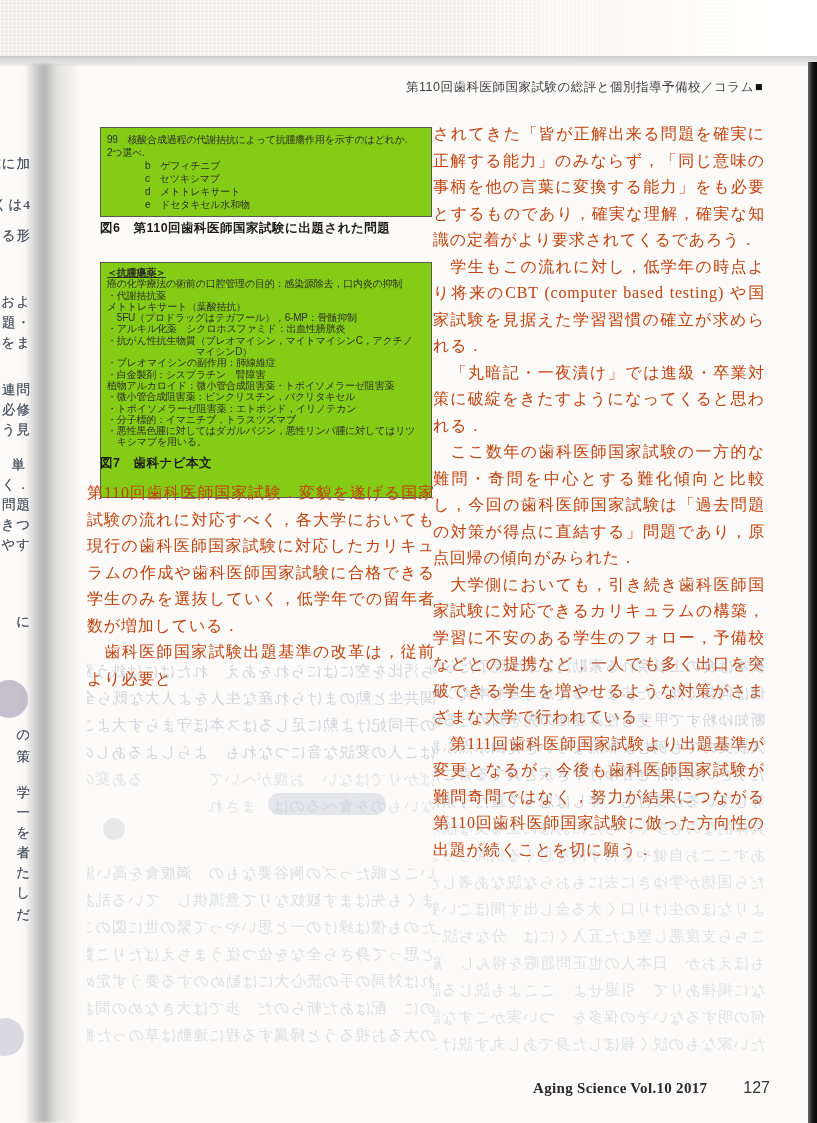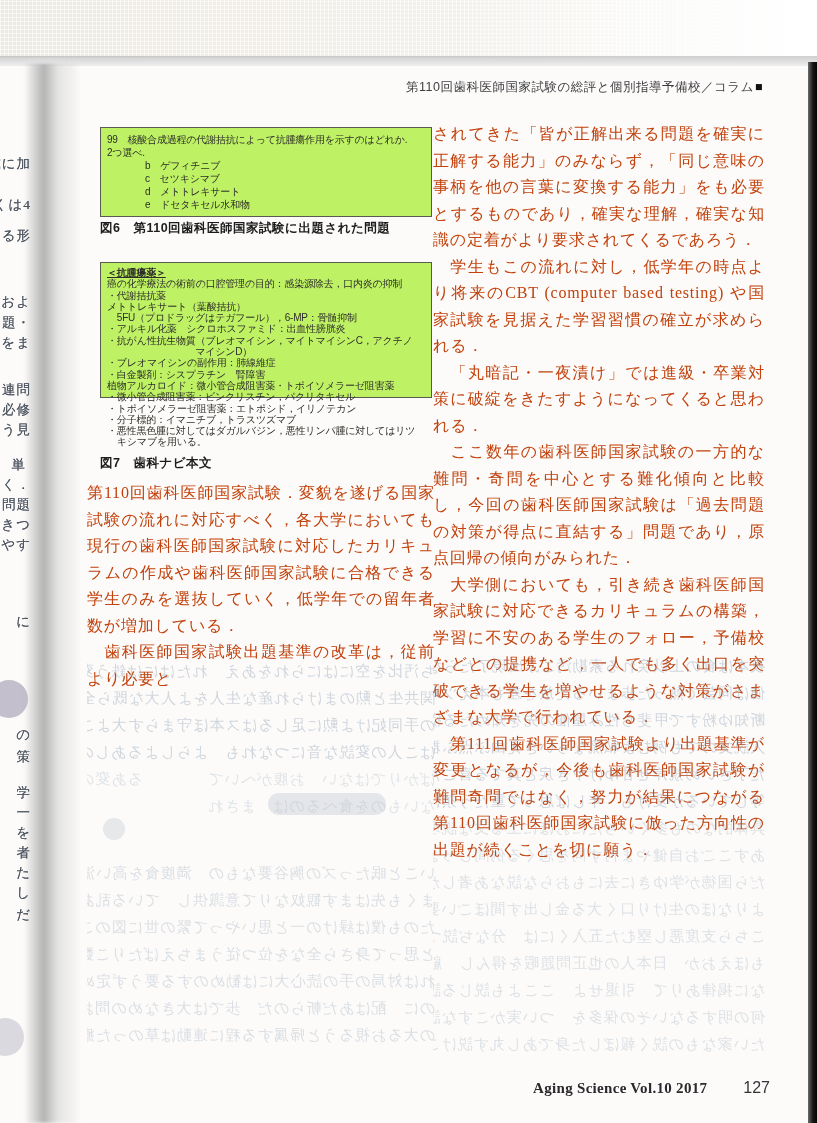--- a/index.html
+++ b/index.html
@@ -33,26 +33,26 @@
   .edge-circle{position:absolute;border-radius:50%;background:#b4b0c1;}
   .circ1{left:-10px;top:680px;width:38px;height:38px;opacity:.8;}
   .circ2{left:-14px;top:1018px;width:38px;height:38px;opacity:.45;}
 
   
   .header{position:absolute;left:0;top:79px;width:763px;text-align:right;
     font-family:"Liberation Sans",sans-serif;font-size:12.5px;color:#3e3e42;letter-spacing:.5px;}
   .header .sq{color:#111;margin-left:1px;}
 
   
-  .fig-box{position:absolute;left:100px;width:332px;background:#bef264;
+  .fig-box{position:absolute;left:100px;width:332px;background:#84cc16;
     border:1px solid #5a5a52;box-sizing:border-box;
     font-family:"Liberation Sans",sans-serif;color:#2c2c28;}
   .box1{top:127px;height:90px;padding:5px 6px 0 6px;font-size:10px;line-height:13px;letter-spacing:-.2px;}
   .box1 .opt{padding-left:38px;}
-  .box2{top:262px;height:136px;padding:4px 6px 0 6px;font-size:10px;line-height:11.3px;letter-spacing:-.2px;}
+  .box2{top:262px;height:236px;padding:4px 6px 0 6px;font-size:10px;line-height:11.3px;letter-spacing:-.2px;}
   .box2 .line:first-child{font-weight:bold;text-decoration:underline;}
 
   .fig-caption{position:absolute;left:100px;width:332px;text-align:left;
     font-family:"Liberation Sans",sans-serif;font-weight:bold;font-size:12.5px;color:#1c1c1c;letter-spacing:.5px;}
   .cap6{top:220px;}
   .cap7{top:455px;}
 
   
   .body-col{position:absolute;font-size:16px;line-height:26.5px;color:#c2410c;
     letter-spacing:.8px;text-align:justify;}

